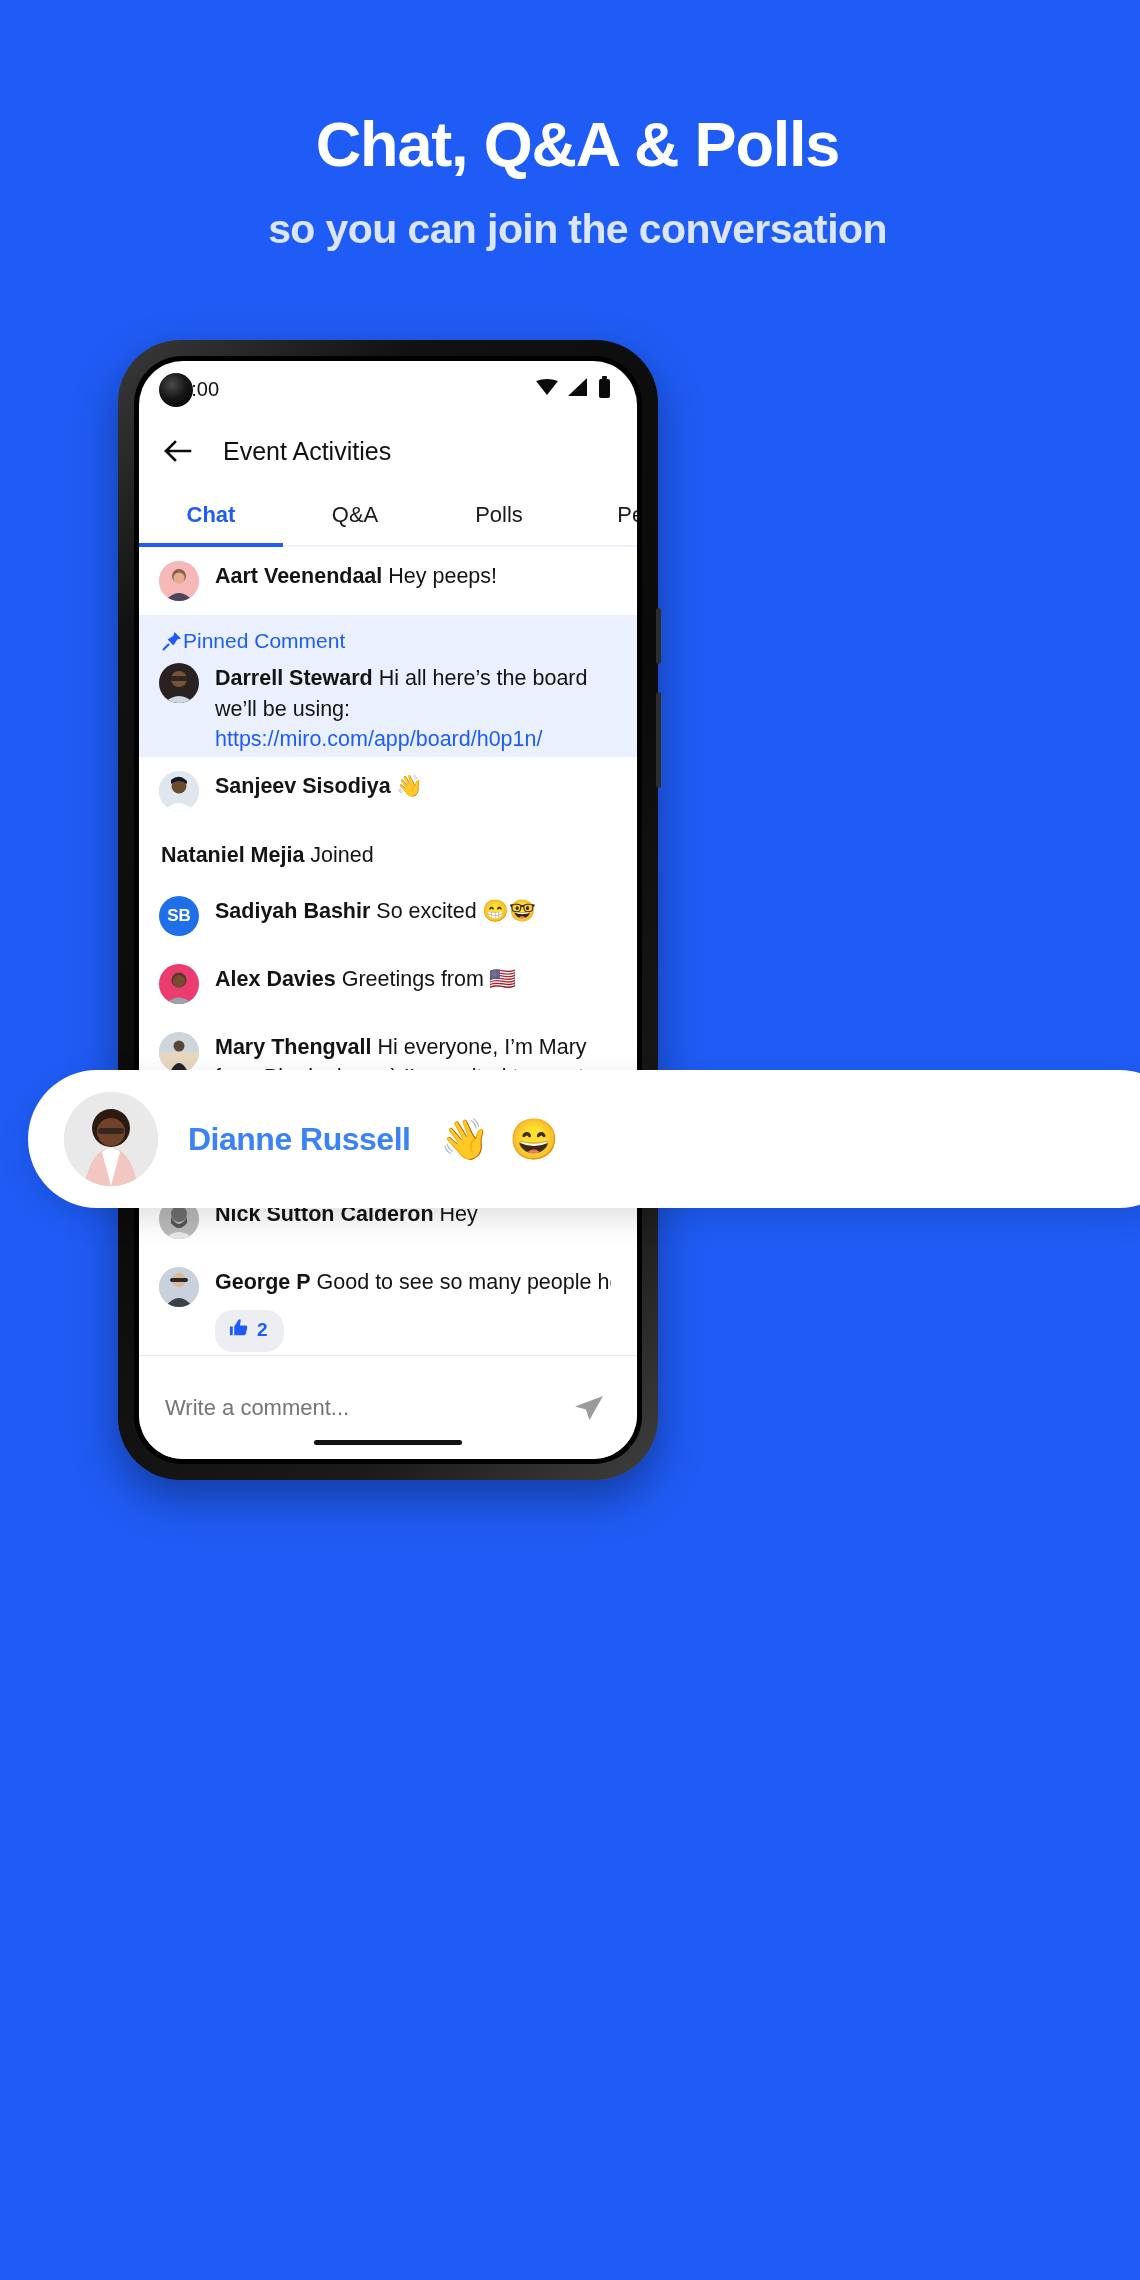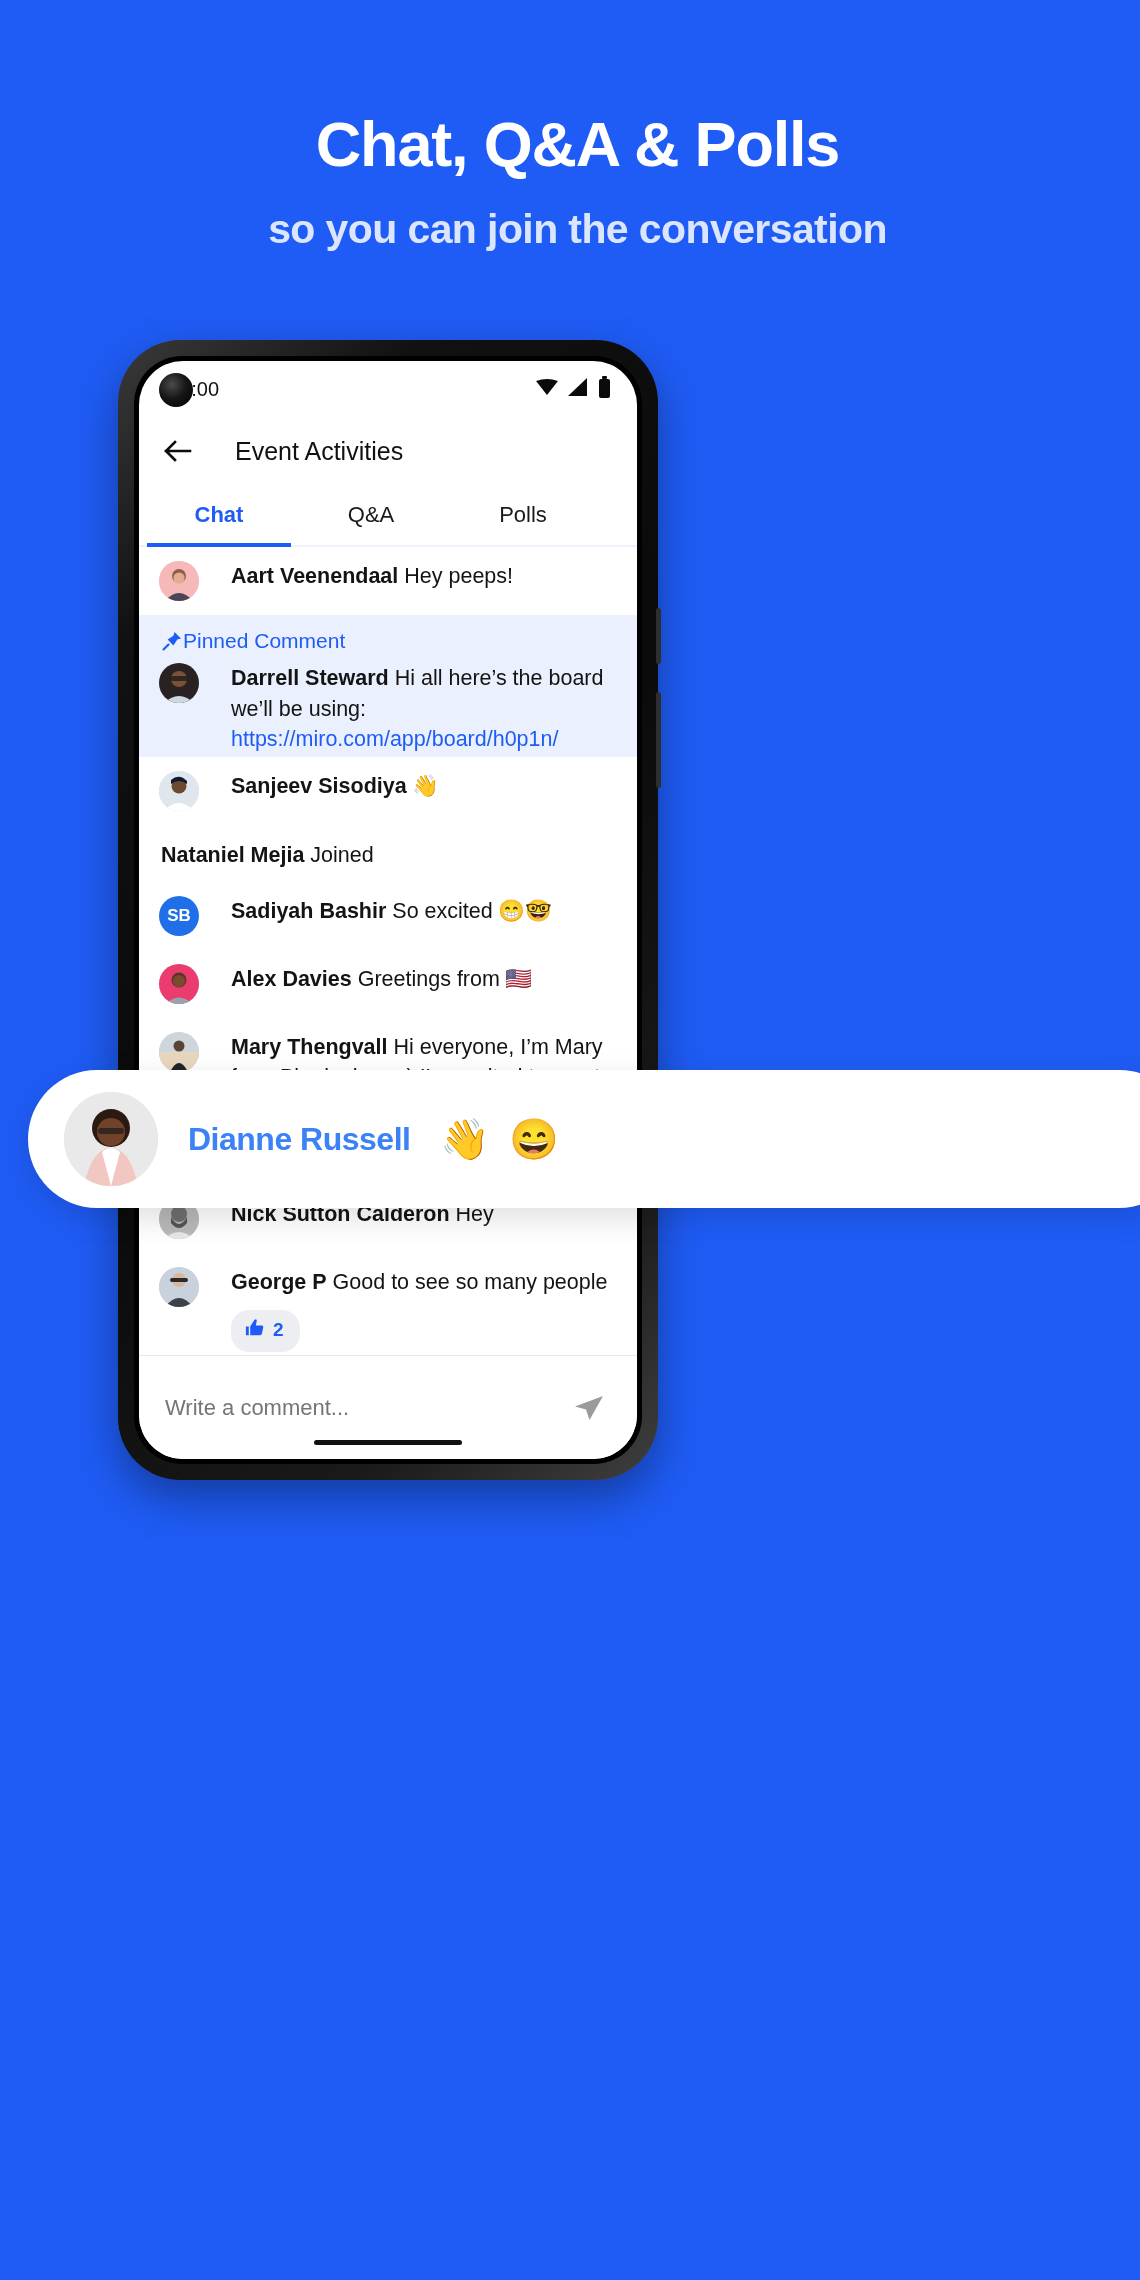--- a/index.html
+++ b/index.html
@@ -104,61 +104,60 @@
     background: radial-gradient(circle at 38% 34%, #4a4a4a 0%, #161616 46%, #000 100%);
     z-index: 5;
   }
 
   
   .appbar {
     height: 68px;
     display: flex;
     align-items: center;
     padding-left: 22px;
-    gap: 40px;
+    gap: 28px;
   }
   .back-arrow { width: 34px; height: 34px; display: block; }
   .appbar-title { font-size: 25px; font-weight: 500; color: #111; }
 
   
   .tabs {
     display: flex;
     height: 62px;
     border-bottom: 2px solid #eef2fc;
     position: relative;
   }
   .tab {
     flex: 0 0 auto;
     width: 144px;
     display: flex;
     align-items: center;
     justify-content: center;
     font-size: 22px;
     color: #1a1a1a;
     position: relative;
-    margin-left: 8px;
   }
   .tab.active { color: #1f5cf5; font-weight: bold; }
   .tab.active::after {
     content: "";
     position: absolute;
     left: 0; right: 0; bottom: -2px;
     height: 4px;
     background: #1f5cf5;
   }
 
   
   .msg-list {
     position: relative;
     height: 874px;
     overflow: hidden;
   }
   .msg {
     display: flex;
-    gap: 32px;
+    gap: 16px;
     padding: 14px 26px 14px 20px;
     align-items: flex-start;
   }
   .msg.pinned-body { background: #eaf0fd; padding-top: 4px; padding-bottom: 2px; }
   .pinned-head {
     background: #eaf0fd;
     display: flex;
     align-items: center;
     padding: 14px 26px 6px 22px;
   }

